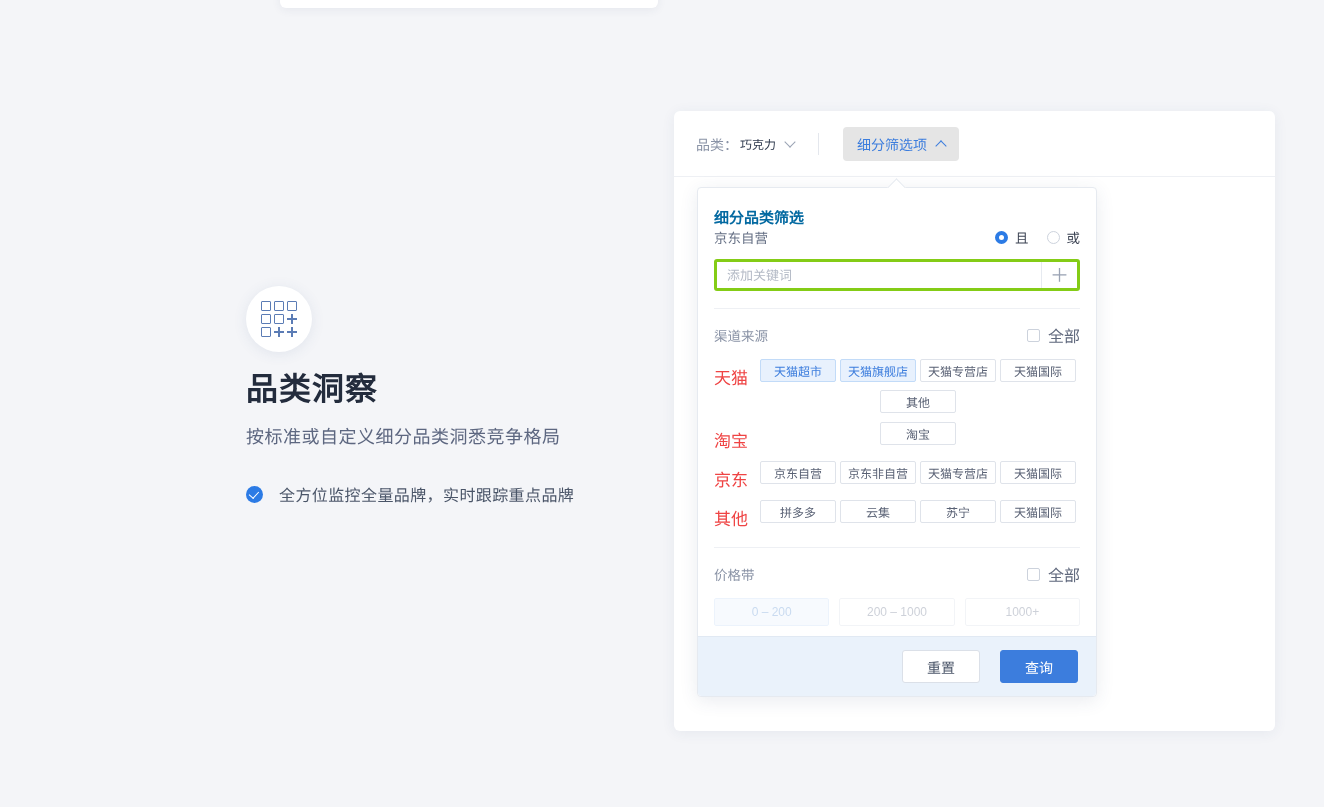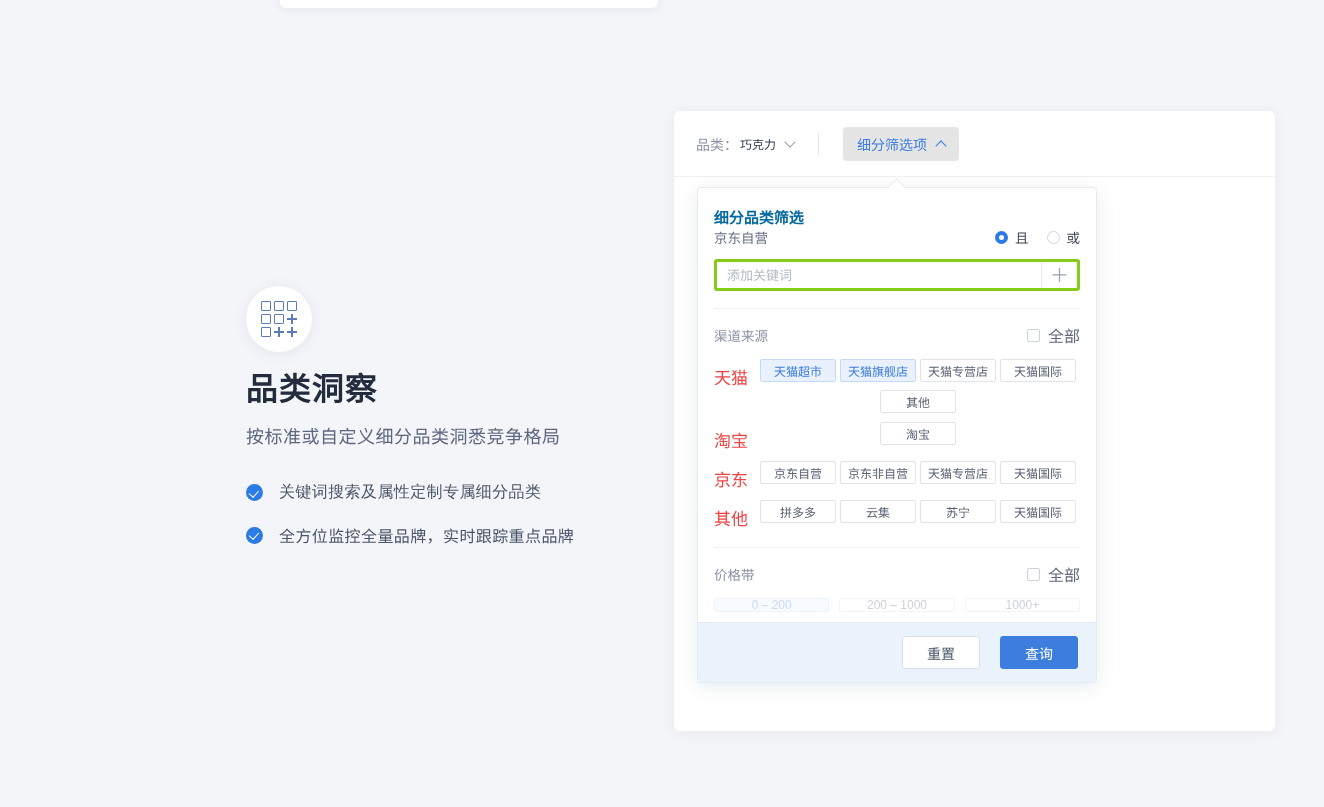--- a/index.html
+++ b/index.html
@@ -367,21 +367,21 @@
 
   
   .price-section { margin-top: 4px; }
   .price-tags {
     display: flex;
     gap: 10px;
     opacity: .42;
   }
   .price-tag {
     flex: 1;
-    height: 14px;
+    height: 28px;
     border: 1px solid #e2e6ed;
     border-radius: 2px;
     background: #fff;
     font-size: 12px;
     color: #8a93a6;
     display: flex;
     align-items: center;
     justify-content: center;
   }
   .price-tag.sel {
@@ -446,24 +446,20 @@
         <i class="pl"></i>
     </span>
   </div>
 
   <h1 class="hero-title">品类洞察</h1>
   <p class="hero-sub">按标准或自定义细分品类洞悉竞争格局</p>
 
   <ul class="hero-points">
     <li>
       <span class="check-icon"></span>
-      <span>关键词搜索及属性定制专属细分品类</span>
-    </li>
-    <li>
-      <span class="check-icon"></span>
       <span>全方位监控全量品牌，实时跟踪重点品牌</span>
     </li>
   </ul>
 </section>
 
 <section class="main-card">
   <div class="main-toolbar">
 
     <div class="cat-select">
       <span>品类：</span>

